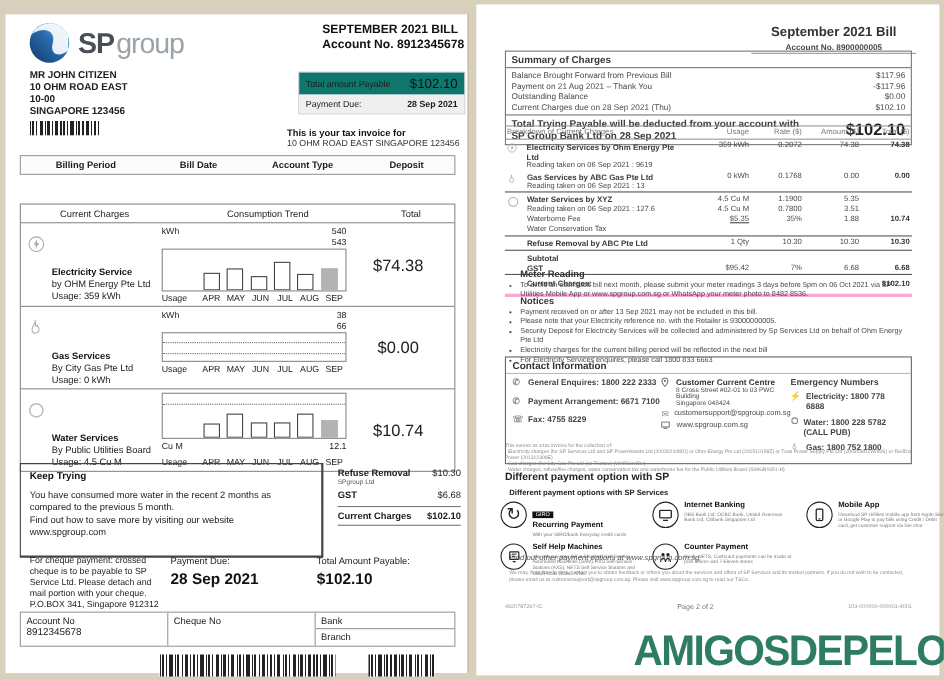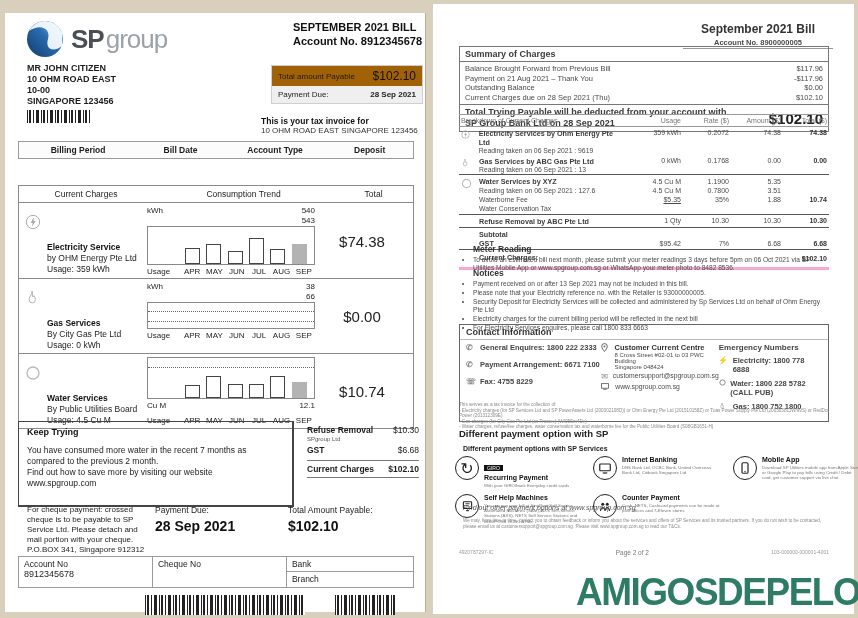--- a/index.html
+++ b/index.html
@@ -12,21 +12,21 @@
   b,.b{font-weight:bold;}
   
   .logo{left:20px;top:6px;display:flex;align-items:center;gap:6px;}
   .logo .sp{font-size:26px;font-weight:bold;color:#4a4f55;letter-spacing:-1px;}
   .logo .gp{font-size:26px;color:#9aa3a9;letter-spacing:-1px;margin-left:-4px;}
   .p1title{left:288px;top:7px;font-size:11px;font-weight:bold;line-height:14px;color:#111;}
   .addr{left:22px;top:50px;font-size:9px;font-weight:bold;line-height:11px;}
   .mini-code{left:22px;top:97px;width:64px;height:13px;}
   .barcode{background:repeating-linear-gradient(90deg,#222 0,#222 1px,#fff 1px,#fff 2px,#222 2px,#222 4px,#fff 4px,#fff 6px,#222 6px,#222 7px,#fff 7px,#fff 9px,#222 9px,#222 12px,#fff 12px,#fff 14px);}
   .paybox{left:266px;top:52px;width:150px;border:1px solid #cfcfcf;font-size:8px;}
-  .paybox .r1{background:#a16207;display:flex;justify-content:space-between;align-items:center;padding:3px 6px;}
+  .paybox .r1{background:#0f766e;display:flex;justify-content:space-between;align-items:center;padding:3px 6px;}
   .paybox .r1 .v{font-size:12px;color:#111;}
   .paybox .r2{background:#efefef;display:flex;justify-content:space-between;padding:4px 6px;}
   .taxline{left:256px;top:103px;font-size:8px;line-height:10px;color:#333;}
   .taxline .t1{font-weight:bold;font-size:8.5px;color:#111;}
   .btable{left:13px;top:128px;width:394px;border:1px solid #9a9a9a;background:#fcfcfc;font-size:8.5px;}
   .btable .row{display:flex;text-align:center;padding:3px 0;}
   .btable .h{font-weight:bold;}
   .btable .c1{width:30%;} .btable .c2{width:22%;} .btable .c3{width:26%;} .btable .c4{width:22%;}
   .charges{left:13px;top:172px;width:394px;border:1px solid #8a8a8a;font-size:8.5px;}
   .chead{display:flex;border-bottom:1px solid #8a8a8a;padding:3px 0;}
@@ -317,21 +317,21 @@
             <span>AUG</span>
             <span>SEP</span>
           </div>
       </div>
       <div class="tot">$10.74</div>
     </div>
   </div>
 
   <div class="abs keep">
     <div class="kt">Keep Trying</div>
-    <div class="kl">You have consumed  more water in the recent 7 months as compared to the previous 2 month.</div>
+    <div class="kl">You have consumed  more water in the recent 2 months as compared to the previous 5 month.</div>
     <div class="kl">Find out how to save more by visiting our website</div>
     <div class="kl">www.spgroup.com</div>
   </div>
 
   <div class="abs refuse">
     <div class="rr">
         <span class="b">Refuse Removal</span>
         <span>$10.30</span>
       </div>
     <div class="sub">SPgroup Ltd</div>

